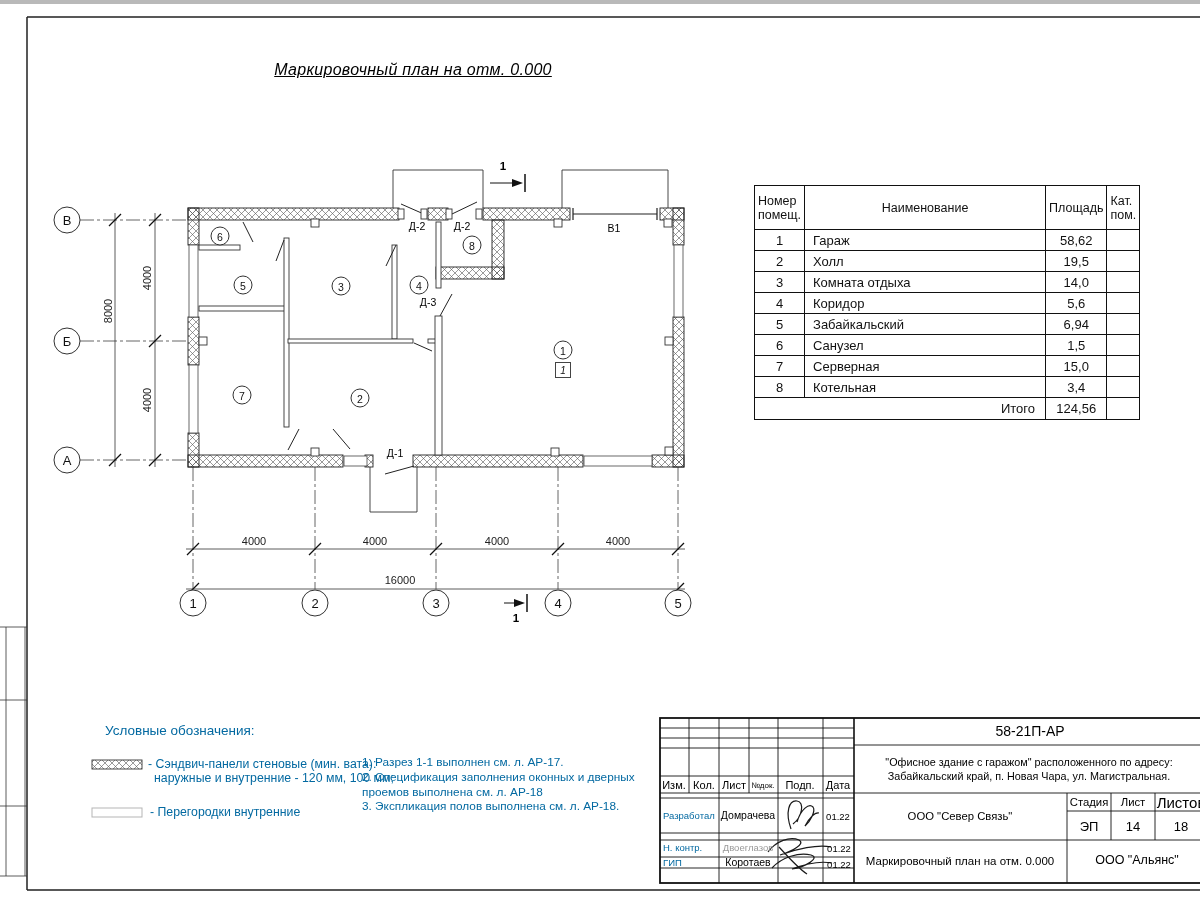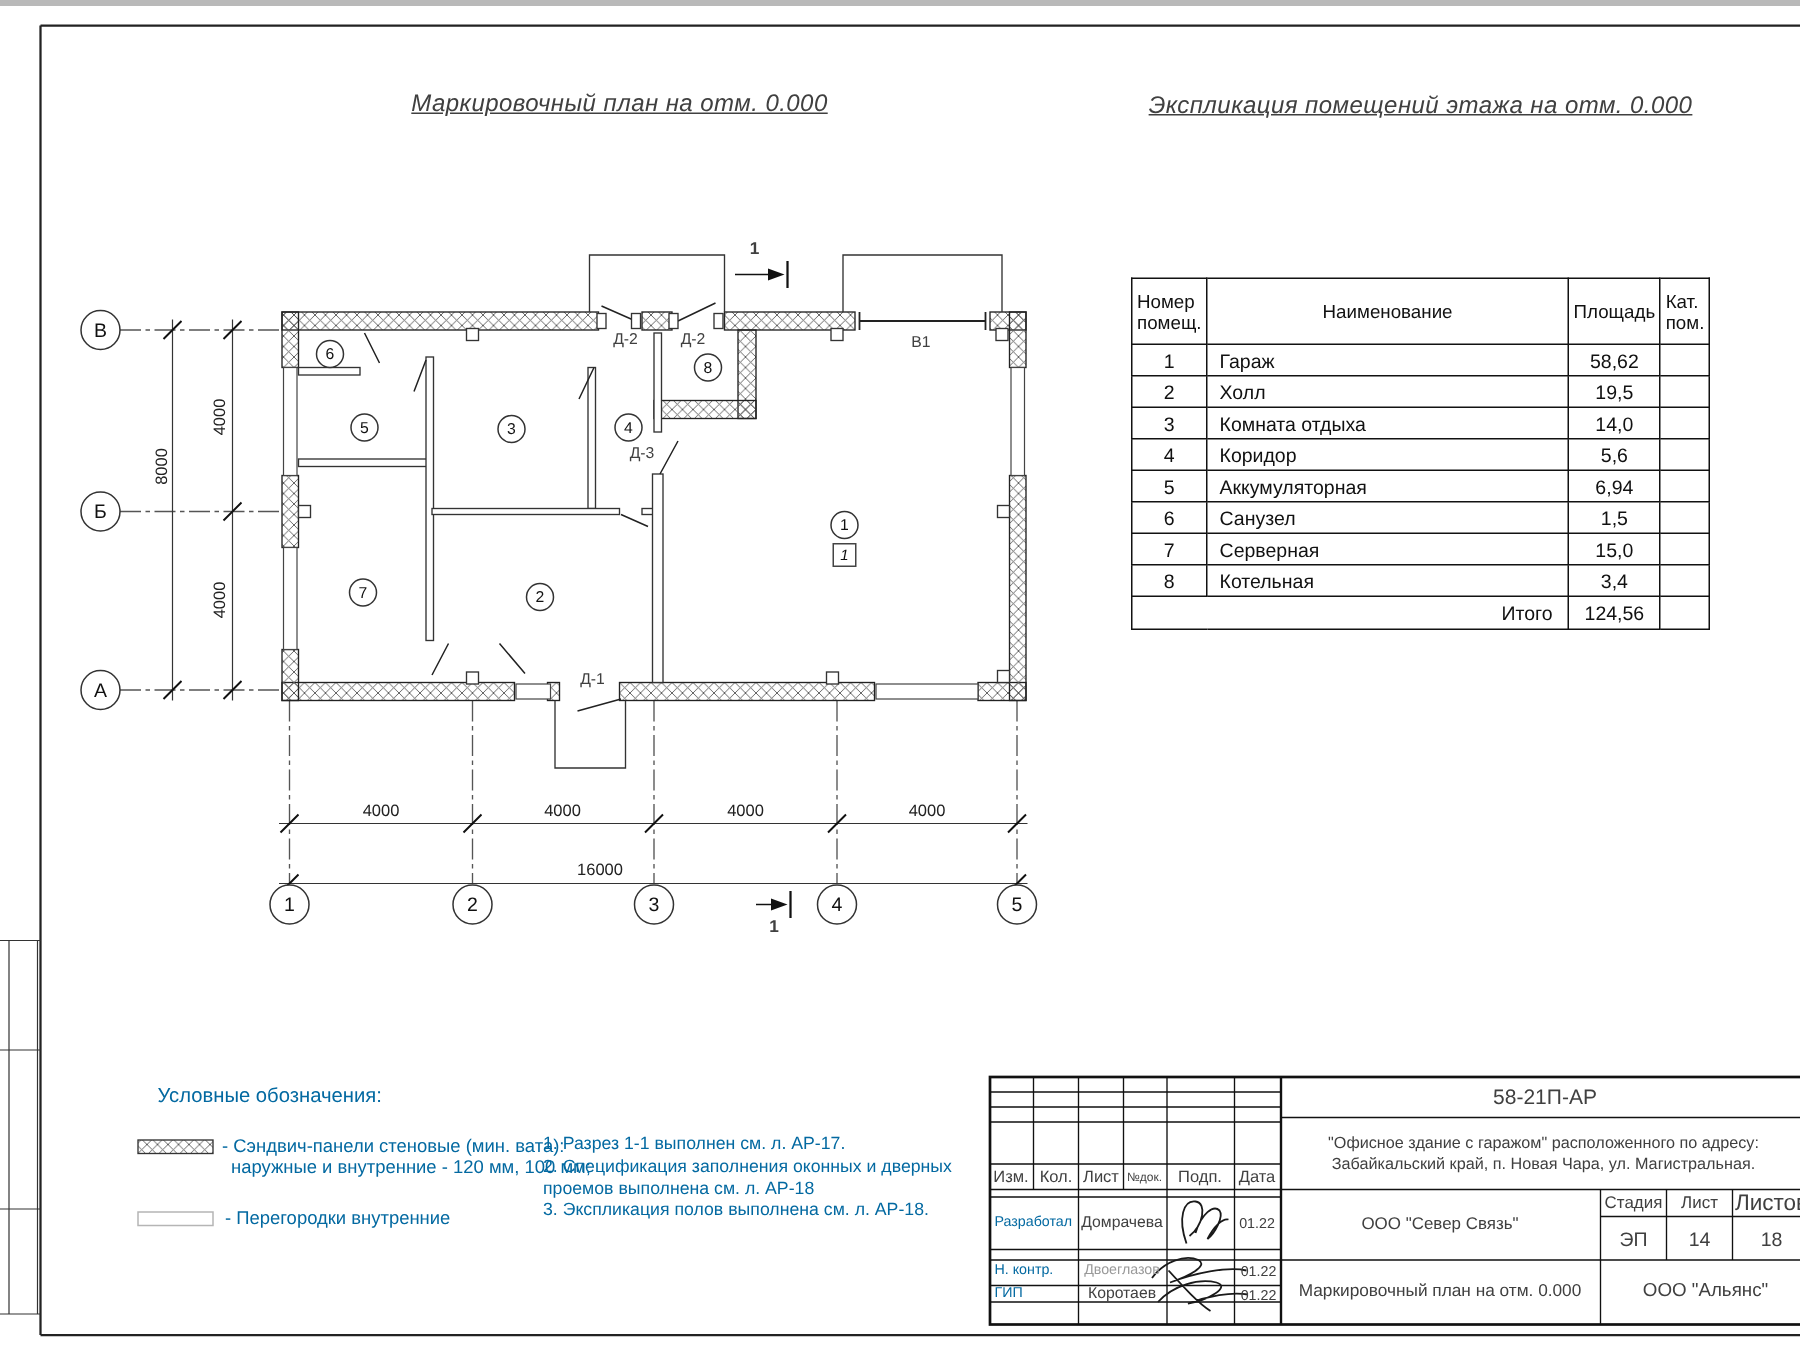--- a/index.html
+++ b/index.html
@@ -1,21 +1,21 @@
 <!DOCTYPE html>
 <html><head>
 <meta charset="utf-8">
 <style>
   html,body{margin:0;padding:0;}
   body{width:1200px;height:900px;overflow:hidden;background:#fff;
        font-family:"Liberation Sans", sans-serif;color:#111;position:relative;}
   .sheet{position:absolute;inset:0;background:#fff;}
   .topedge{position:absolute;left:0;top:0;width:1200px;height:4px;background:#b9b9b9;}
   svg.lw{position:absolute;left:0;top:0;}
-  .t{position:absolute;white-space:nowrap;transform:translate(-50%,-50%);color:#404040;}
+  .t{position:absolute;white-space:nowrap;transform:translate(-50%,-50%);color:#000000;}
   .tl{position:absolute;white-space:nowrap;transform:translate(0,-50%);color:#0369a1;}
   .title{font-style:italic;font-size:16px;text-decoration:underline;letter-spacing:.3px;}
   .ax{position:absolute;width:25px;height:25px;border:1px solid #333;border-radius:50%;
       background:#fff;display:flex;align-items:center;justify-content:center;
       font-size:13px;transform:translate(-50%,-50%);}
   .rm{position:absolute;width:17px;height:17px;border:1px solid #333;border-radius:50%;
       background:#fff;display:flex;align-items:center;justify-content:center;
       font-size:10.5px;transform:translate(-50%,-50%);}
   .fb{position:absolute;width:14px;height:14px;border:1px solid #444;background:#fff;
       display:flex;align-items:center;justify-content:center;font-size:10px;
@@ -172,21 +172,20 @@
 
     <g stroke="#1a1a1a" stroke-width="1.2" fill="none">
       <path d="M791,829 C785,812 789,800 797,801 C805,802 802,817 793,824 M797,822 C801,809 809,803 813,807 C816,811 810,822 805,826 C809,818 815,812 819,813"></path>
     </g>
     <g stroke="#1a1a1a" stroke-width="1.2" fill="none">
       <path d="M768,852 C776,841 790,836 799,840 C806,844 792,851 780,855 C796,849 818,844 831,847 M772,868 C782,857 799,852 811,855 C821,858 805,867 792,869 C805,864 821,861 832,863 M779,847 C789,858 799,869 807,874"></path>
     </g>
   </svg>
 
   <span class="t title" style="left:413px;top:70px;">Маркировочный план на отм. 0.000</span>
-  <span class="t title" style="left:947px;top:71px;">Экспликация помещений этажа на отм. 0.000</span>
 
   <div class="ax" style="left:67px;top:220px;">
       <span>В</span>
     </div>
   <div class="ax" style="left:67px;top:341px;">
       <span>Б</span>
     </div>
   <div class="ax" style="left:67px;top:460px;">
       <span>А</span>
     </div>
@@ -284,21 +283,21 @@
       <td></td>
     </tr>
     <tr class="row-h">
       <td class="c-num">4</td>
       <td class="c-name">Коридор</td>
       <td class="c-area">5,6</td>
       <td></td>
     </tr>
     <tr class="row-h">
       <td class="c-num">5</td>
-      <td class="c-name">Аккумуляторная</td>
+      <td class="c-name">Забайкальский</td>
       <td class="c-area">6,94</td>
       <td></td>
     </tr>
     <tr class="row-h">
       <td class="c-num">6</td>
       <td class="c-name">Санузел</td>
       <td class="c-area">1,5</td>
       <td></td>
     </tr>
     <tr class="row-h">

